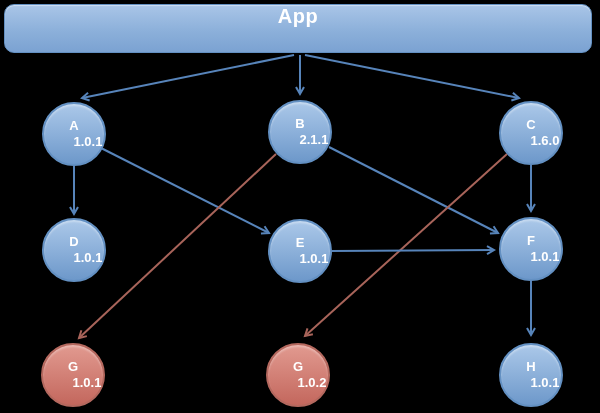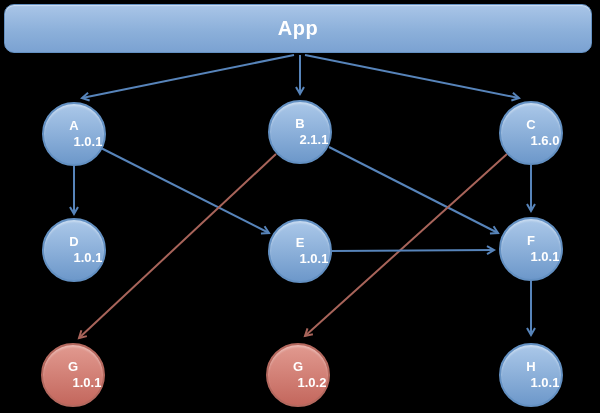--- a/index.html
+++ b/index.html
@@ -18,21 +18,20 @@
   }
   .app-banner {
     position: absolute;
     left: 4px; top: 4px;
     width: 586px; height: 47px;
     border-radius: 10px;
     border: 1px solid var(--blue-border, #6390c2);
     background: linear-gradient(180deg, var(--banner-top, #a9c5e7) 0%, #8cb0da 55%, var(--banner-bottom, #7ba2d2) 100%);
     box-shadow: inset 0 1px 1px rgba(255,255,255,0.45);
     display: flex;
-    align-items: center;
     justify-content: center;
   }
   .app-label {
     color: var(--text, #fff);
     font-size: 20px;
     font-weight: bold;
     letter-spacing: 0.5px;
   }
   .node {
     position: absolute;

